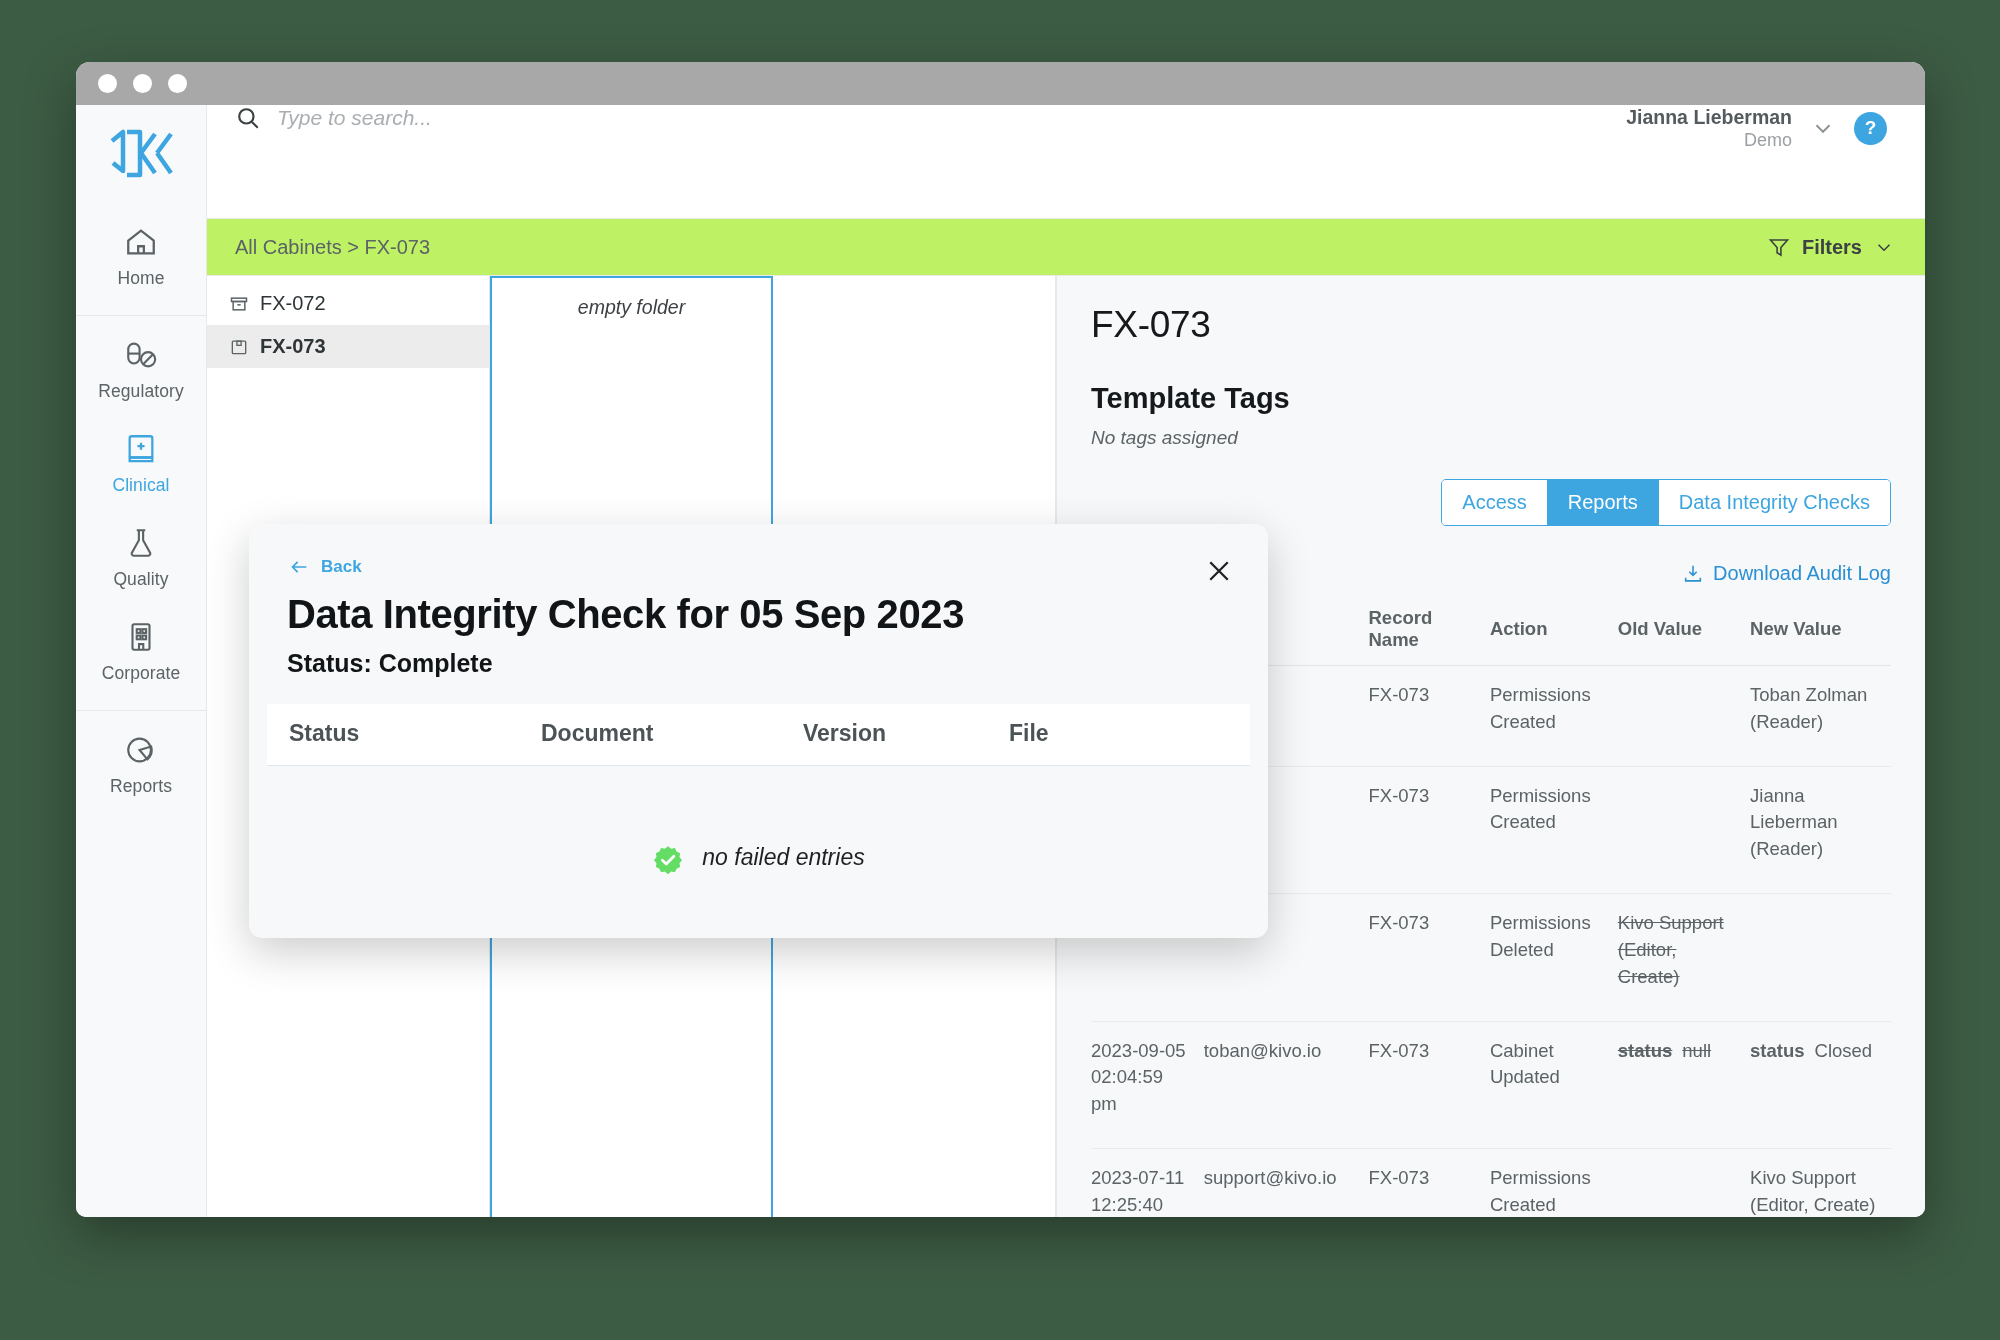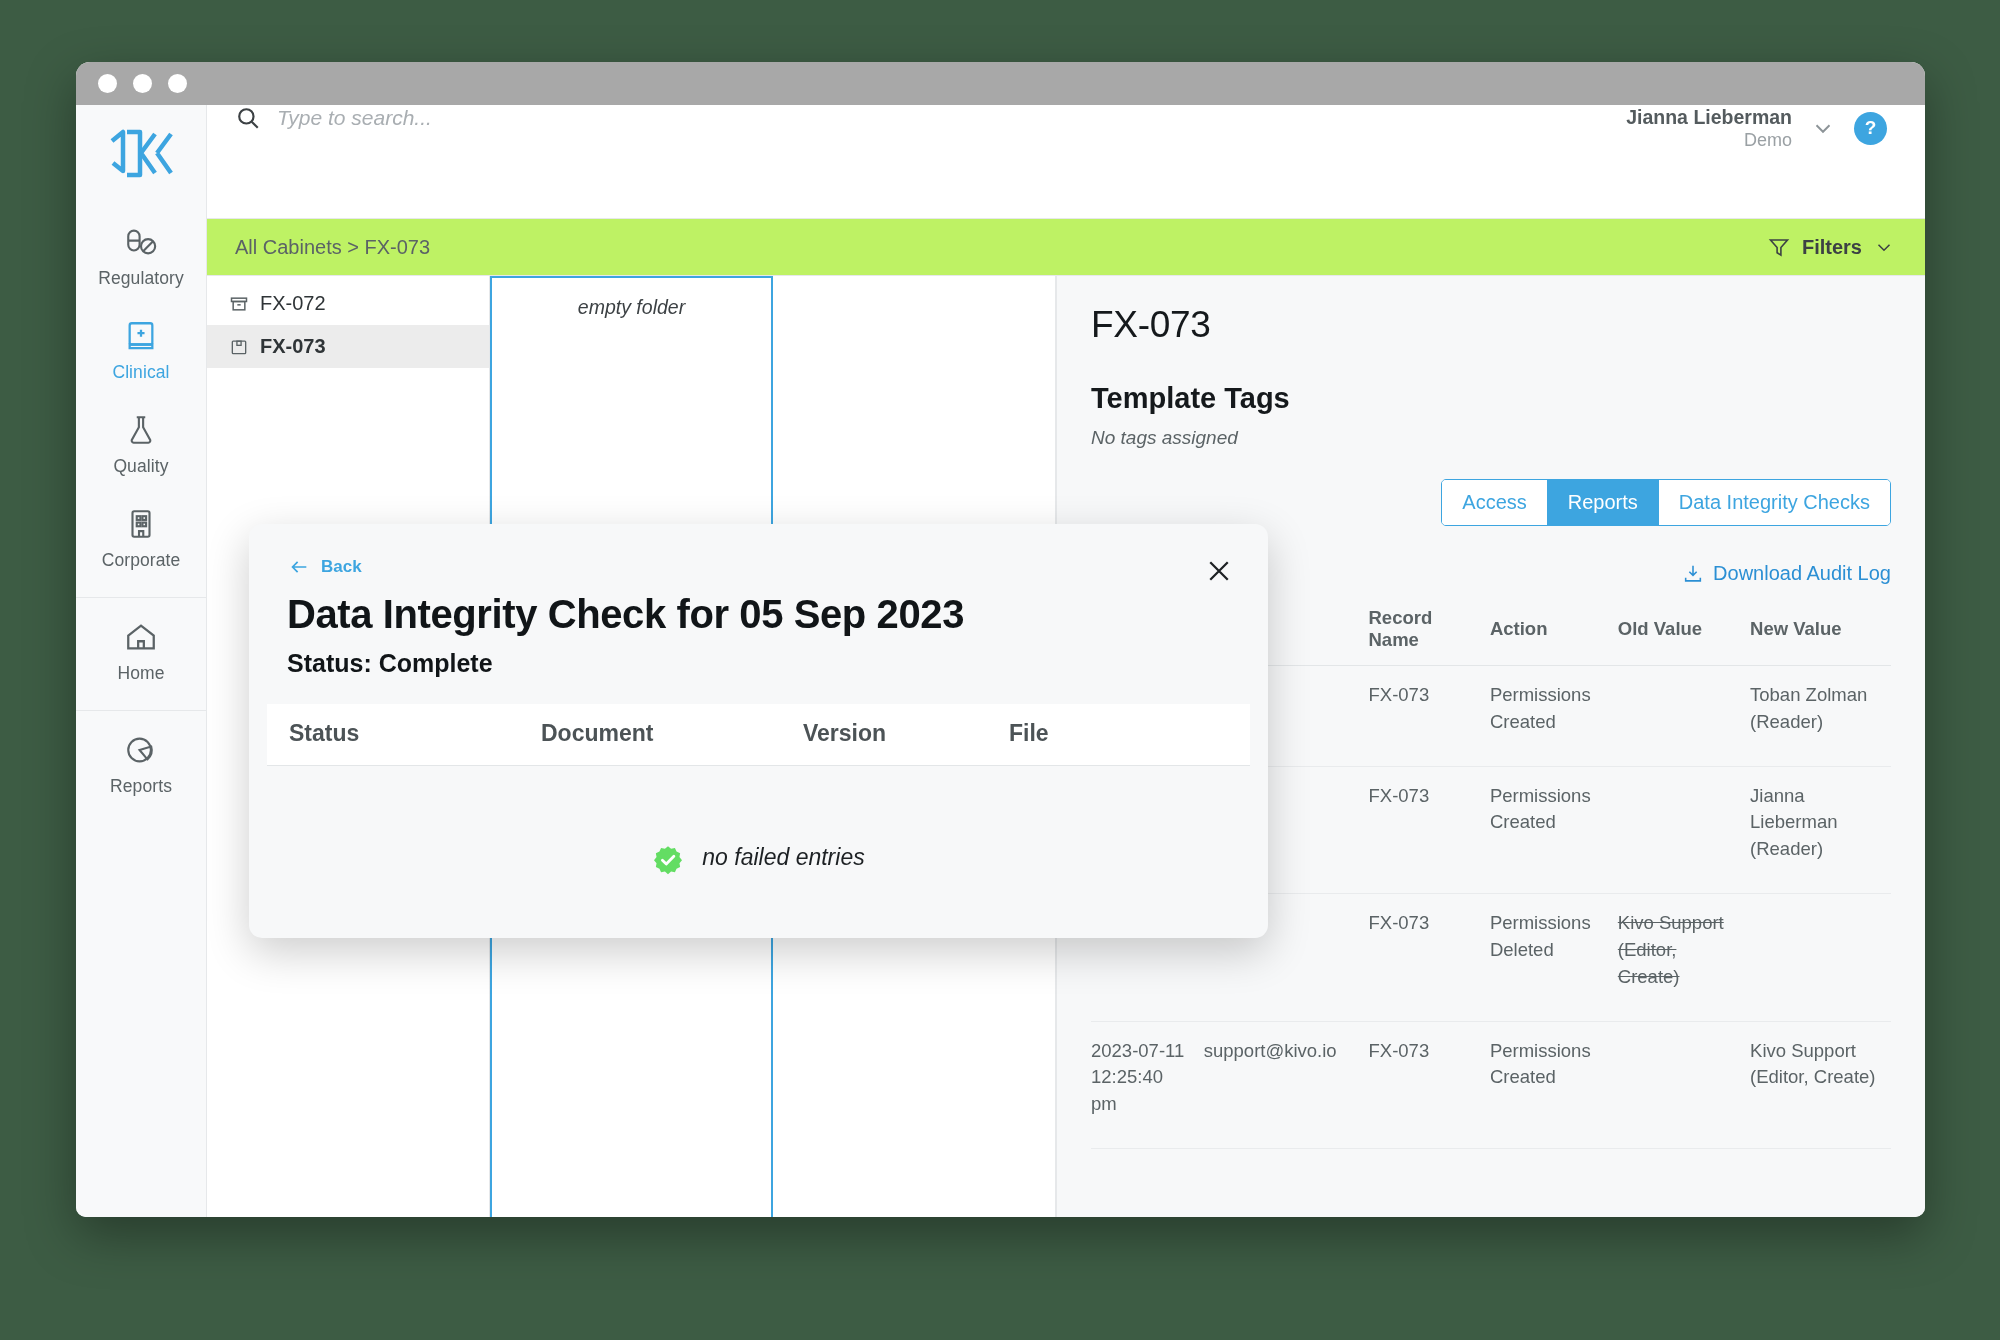--- a/index.html
+++ b/index.html
@@ -249,20 +249,30 @@
               <path d="M7 16 L18 7 L18 46 L8 38"></path>
               <path d="M22 7 L35 7 L35 50 L22 50"></path>
               <path d="M36 28 L50 9 M36 28 L50 48"></path>
               <path d="M52 28 L66 9 M52 28 L66 48"></path>
             </g>
           </svg>
         </div>
 
         <div class="nav-group">
           <div class="nav-item">
+            <svg class="nav-icon" viewBox="0 0 24 24" fill="none" stroke="currentColor" stroke-width="1.6">
+              <path d="M3 11 L12 4 L21 11 V20 H3 Z"></path>
+                <path d="M10 20 v-5 h4 v5"></path>
+            </svg>
+            <span class="label">Home</span>
+          </div>
+        </div>
+
+        <div class="nav-group">
+          <div class="nav-item">
             <svg class="nav-icon" viewBox="0 0 24 24" fill="none" stroke="currentColor" stroke-width="1.5">
               <rect x="3" y="4" width="8" height="14" rx="4"></rect>
                 <line x1="3" y1="11" x2="11" y2="11"></line>
               <circle cx="17" cy="15" r="5"></circle>
                 <line x1="13.5" y1="18.5" x2="20.5" y2="11.5"></line>
             </svg>
             <span class="label">Regulatory</span>
           </div>
 
           <div class="nav-item active">
@@ -284,30 +294,20 @@
           <div class="nav-item">
             <svg class="nav-icon" viewBox="0 0 24 24" fill="none" stroke="currentColor" stroke-width="1.5">
               <rect x="6" y="3" width="12" height="18" rx="1.2"></rect>
               <rect x="9" y="6.5" width="2.6" height="2.6"></rect>
                 <rect x="13" y="6.5" width="2.6" height="2.6"></rect>
               <rect x="9" y="11" width="2.6" height="2.6"></rect>
                 <rect x="13" y="11" width="2.6" height="2.6"></rect>
               <path d="M10.6 21 v-4 h3 v4"></path>
             </svg>
             <span class="label">Corporate</span>
-          </div>
-        </div>
-
-        <div class="nav-group">
-          <div class="nav-item">
-            <svg class="nav-icon" viewBox="0 0 24 24" fill="none" stroke="currentColor" stroke-width="1.6">
-              <path d="M3 11 L12 4 L21 11 V20 H3 Z"></path>
-                <path d="M10 20 v-5 h4 v5"></path>
-            </svg>
-            <span class="label">Home</span>
           </div>
         </div>
 
         <div class="nav-group">
           <div class="nav-item">
             <svg class="nav-icon" viewBox="0 0 24 24" fill="none" stroke="currentColor" stroke-width="1.5">
               <circle cx="11" cy="12" r="8"></circle>
               <path d="M11 12 L19.2 9.6 A8.6 8.6 0 0 1 16.5 18.6 Z"></path>
             </svg>
             <span class="label">Reports</span>
@@ -444,20 +444,38 @@
                 </tr>
                 <tr>
                   <td></td>
                   <td>kivo.io</td>
                   <td>FX-073</td>
                   <td>Permissions Deleted</td>
                   <td class="strike">Kivo Support (Editor, Create)</td>
                   <td></td>
                 </tr>
                 <tr>
+                  <td>2023-09-05 02:04:59 pm</td>
+                  <td>toban@kivo.io</td>
+                  <td>FX-073</td>
+                  <td>Cabinet Updated</td>
+                  <td>
+                    <div class="kv">
+                      <span class="k strike">status</span>
+                      <span class="strike">null</span>
+                    </div>
+                  </td>
+                  <td>
+                    <div class="kv">
+                      <span class="k">status</span>
+                      <span>Closed</span>
+                    </div>
+                  </td>
+                </tr>
+                <tr>
                   <td>2023-07-11 12:25:40 pm</td>
                   <td>support@kivo.io</td>
                   <td>FX-073</td>
                   <td>Permissions Created</td>
                   <td></td>
                   <td>Kivo Support (Editor, Create)</td>
                 </tr>
               </tbody>
             </table>
           </div>

